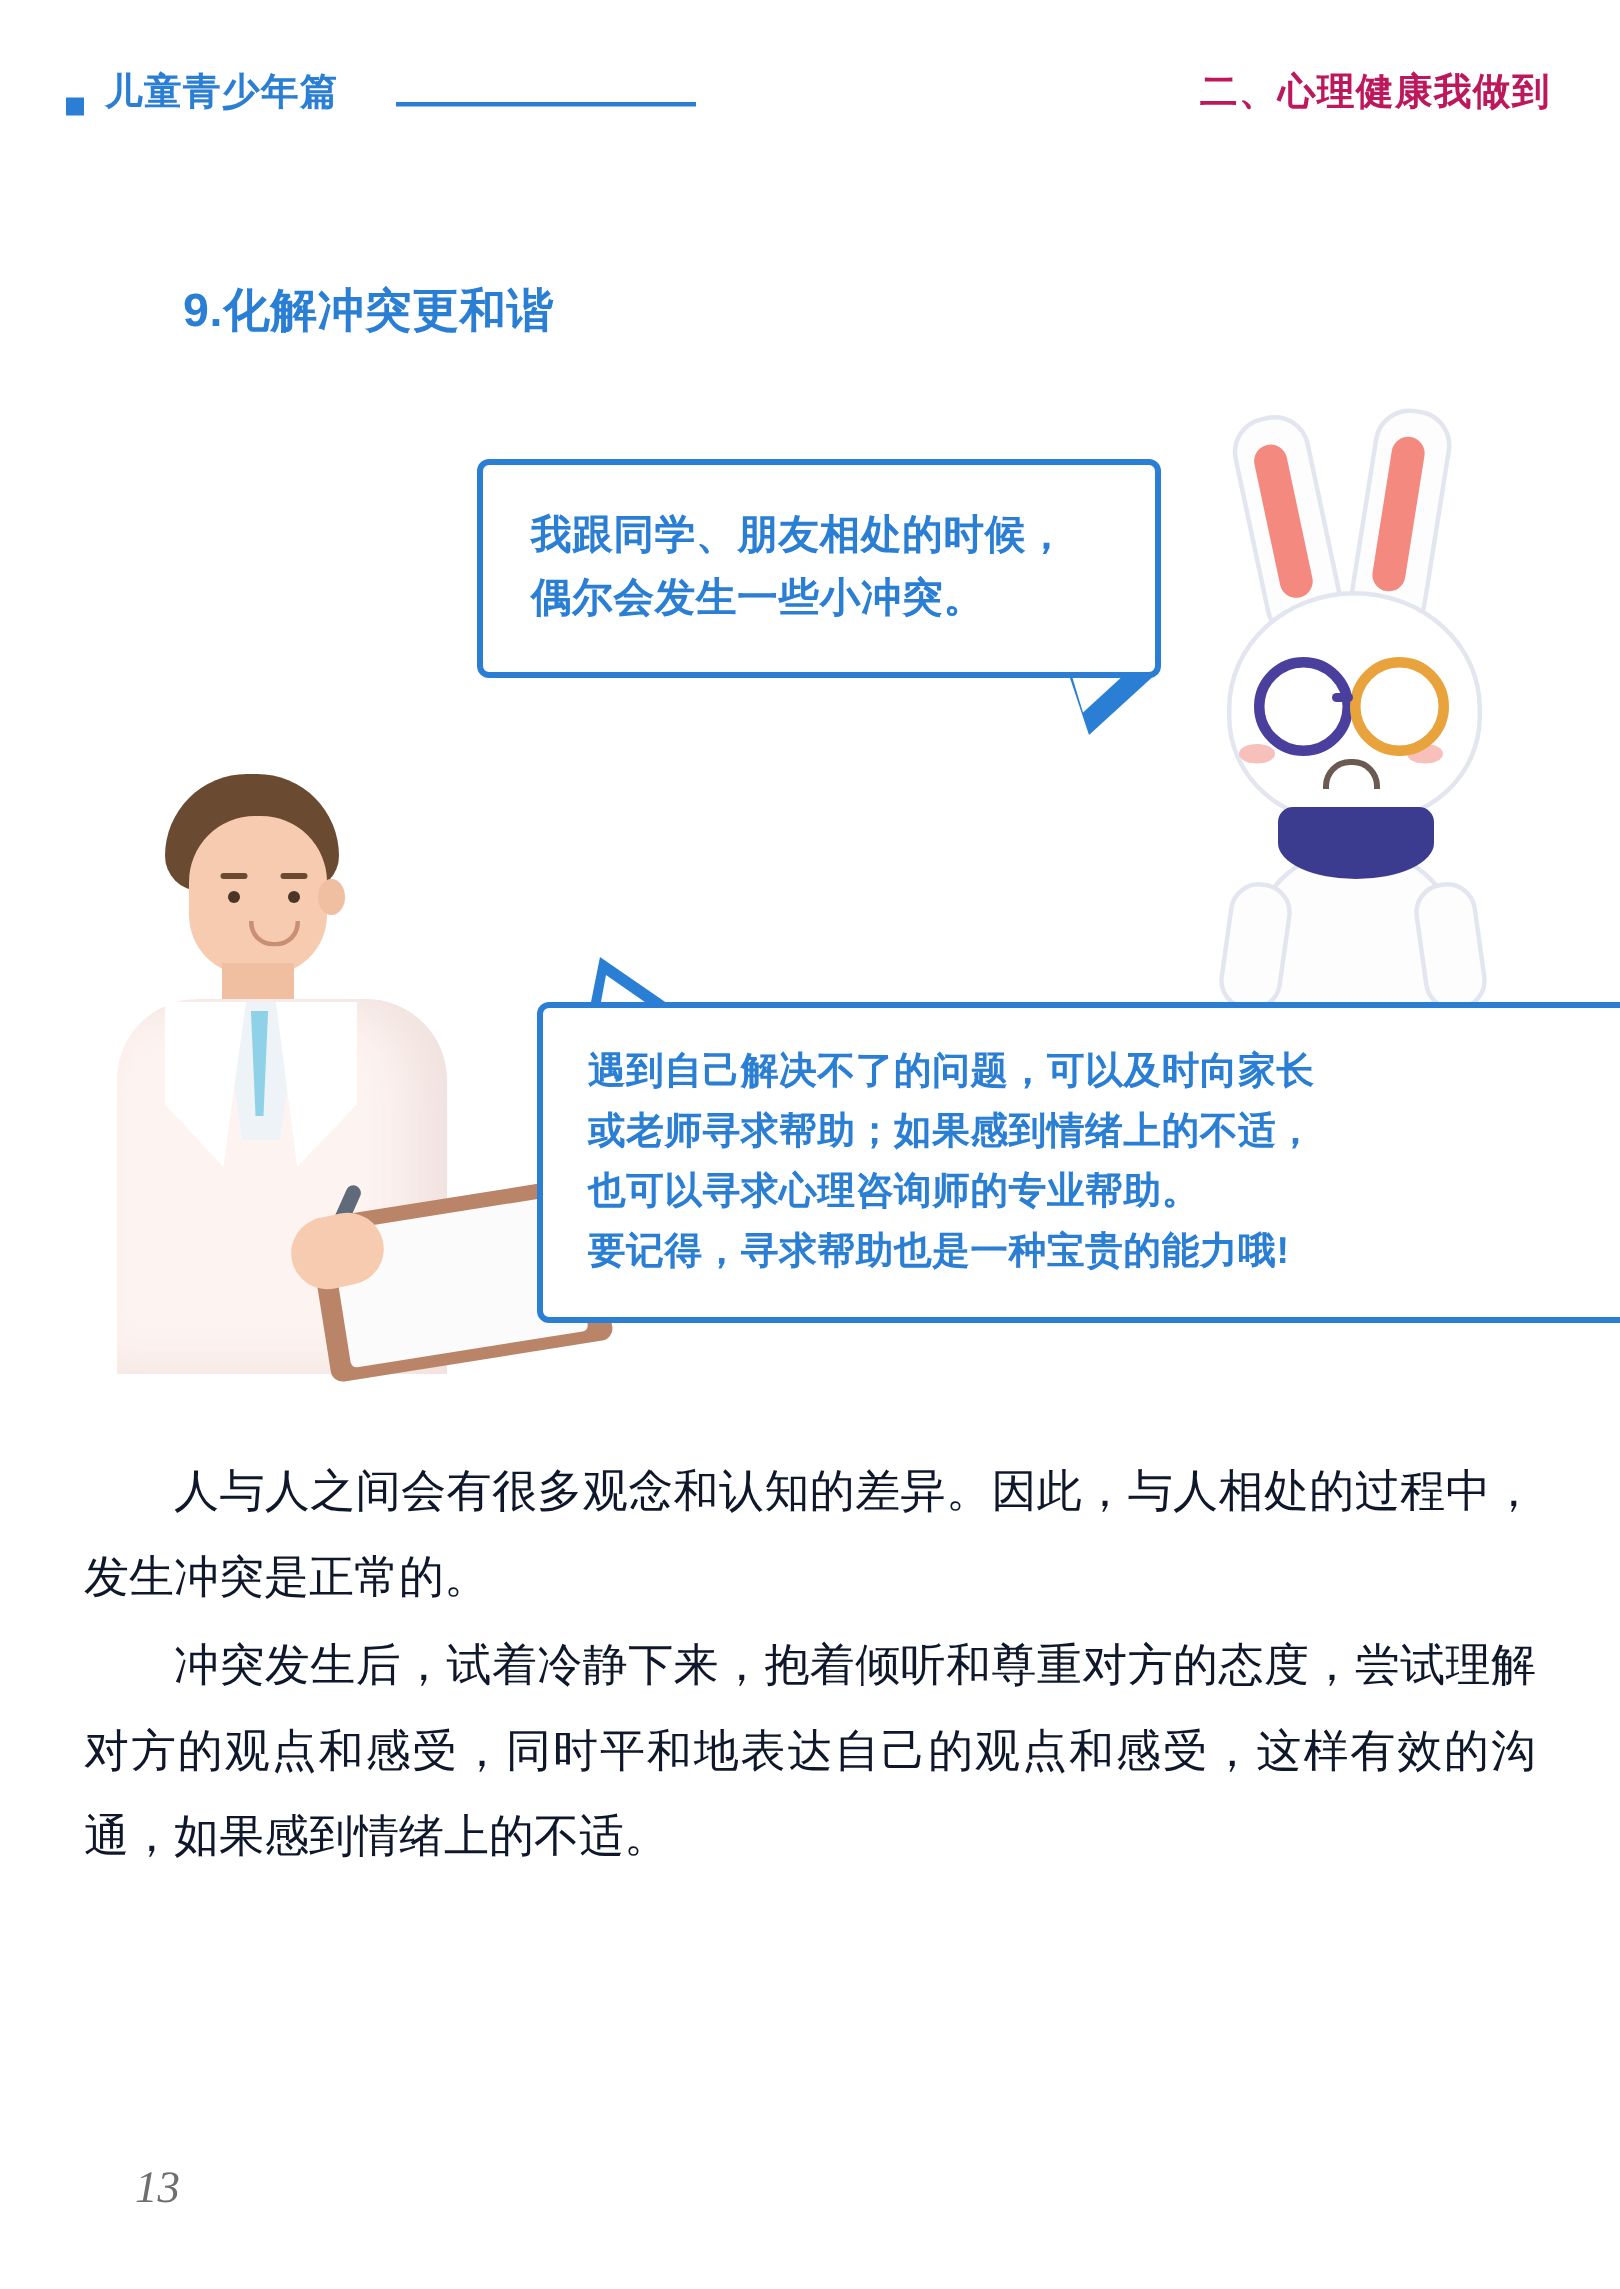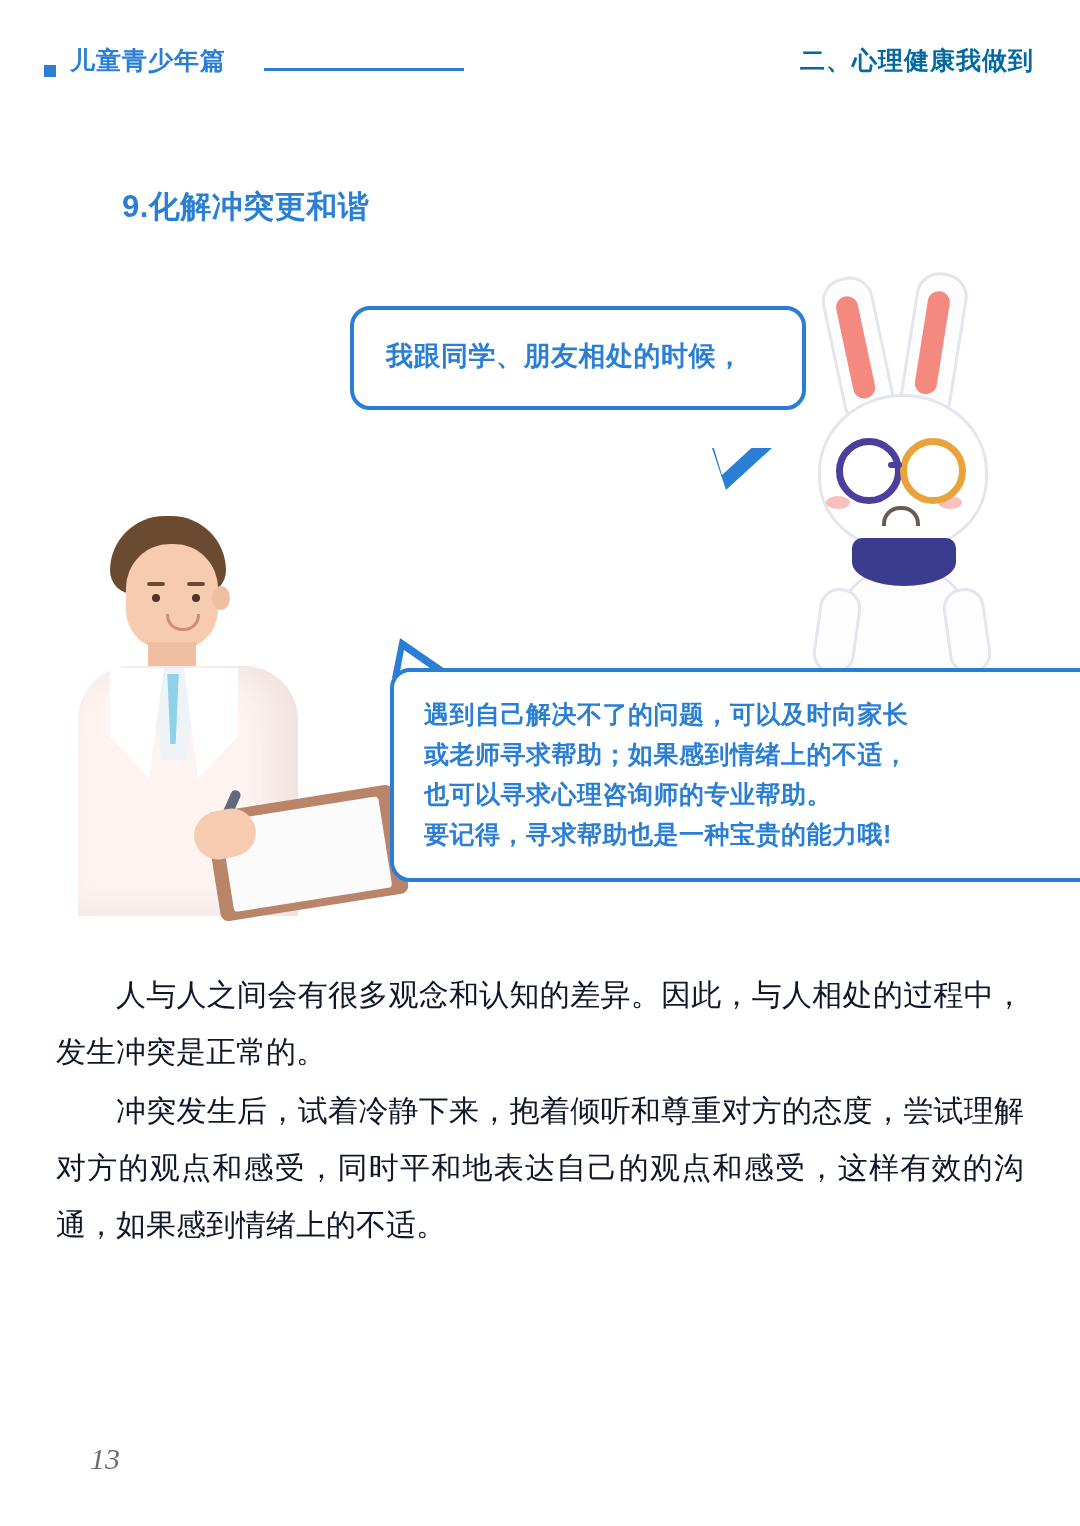--- a/index.html
+++ b/index.html
@@ -51,21 +51,21 @@
     background: #2a7fd4;
     margin-left: 38px;
     margin-bottom: 6px;
   }
   .hdr-right {
     position: absolute;
     right: 46px;
     top: 0;
     font-size: 25px;
     font-weight: bold;
-    color: #0369a1;
+    color: #be185d;
     letter-spacing: 1px;
     white-space: nowrap;
   }
 
   
   .section-title {
     position: absolute;
     left: 122px;
     top: 186px;
     font-size: 31px;
@@ -309,24 +309,23 @@
     width: 10px; height: 62px;
     background: #5f6b7a;
     border-radius: 5px;
     transform: rotate(24deg);
   }
 
   
   .bubble {
     position: absolute;
     border: 4px solid #2a7fd4;
-    border-radius: 20px;
+    border-radius: 8px;
     background: #ffffff;
     box-sizing: border-box;
-    margin-left: 32px;
   }
   .bubble-text {
     color: #2a7fd4;
     font-weight: bold;
     letter-spacing: 0.5px;
   }
   .bubble-1 {
     left: 318px;
     top: 56px;
     width: 456px;
@@ -463,20 +462,21 @@
     <div class="dr-clipboard">
       <div class="dr-paper"></div>
     </div>
     <div class="dr-hand"></div>
   </div>
 
   <div class="tail1"></div>
   <div class="tail1-in"></div>
   <div class="bubble bubble-1">
     <div class="bubble-text">我跟同学、朋友相处的时候，</div>
+    <div class="bubble-text">偶尔会发生一些小冲突。</div>
   </div>
 
   <div class="tail2"></div>
   <div class="tail2-in"></div>
   <div class="bubble bubble-2">
     <div class="bubble-text">遇到自己解决不了的问题，可以及时向家长</div>
     <div class="bubble-text">或老师寻求帮助；如果感到情绪上的不适，</div>
     <div class="bubble-text">也可以寻求心理咨询师的专业帮助。</div>
     <div class="bubble-text">要记得，寻求帮助也是一种宝贵的能力哦!</div>
   </div>

